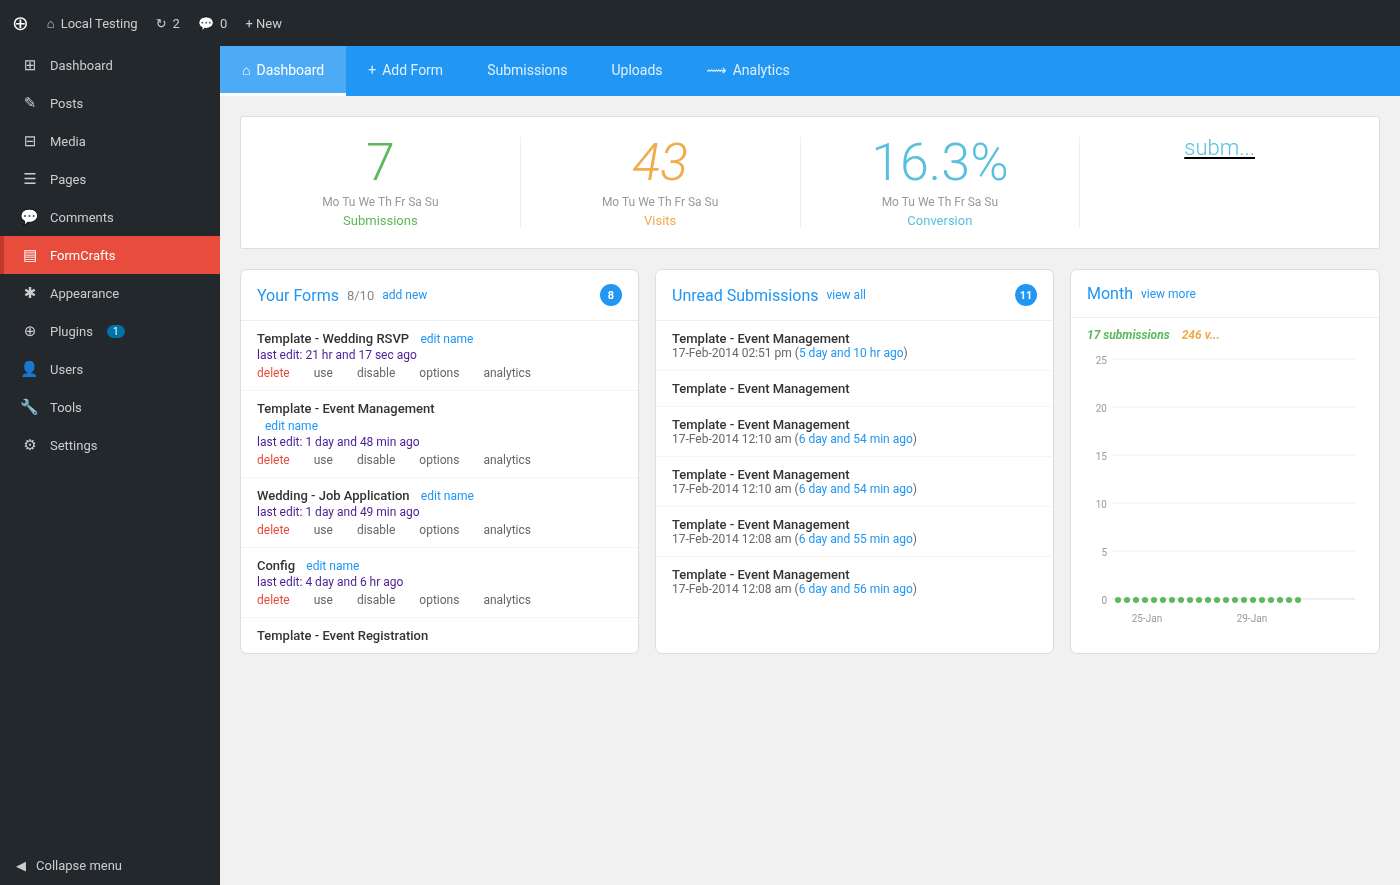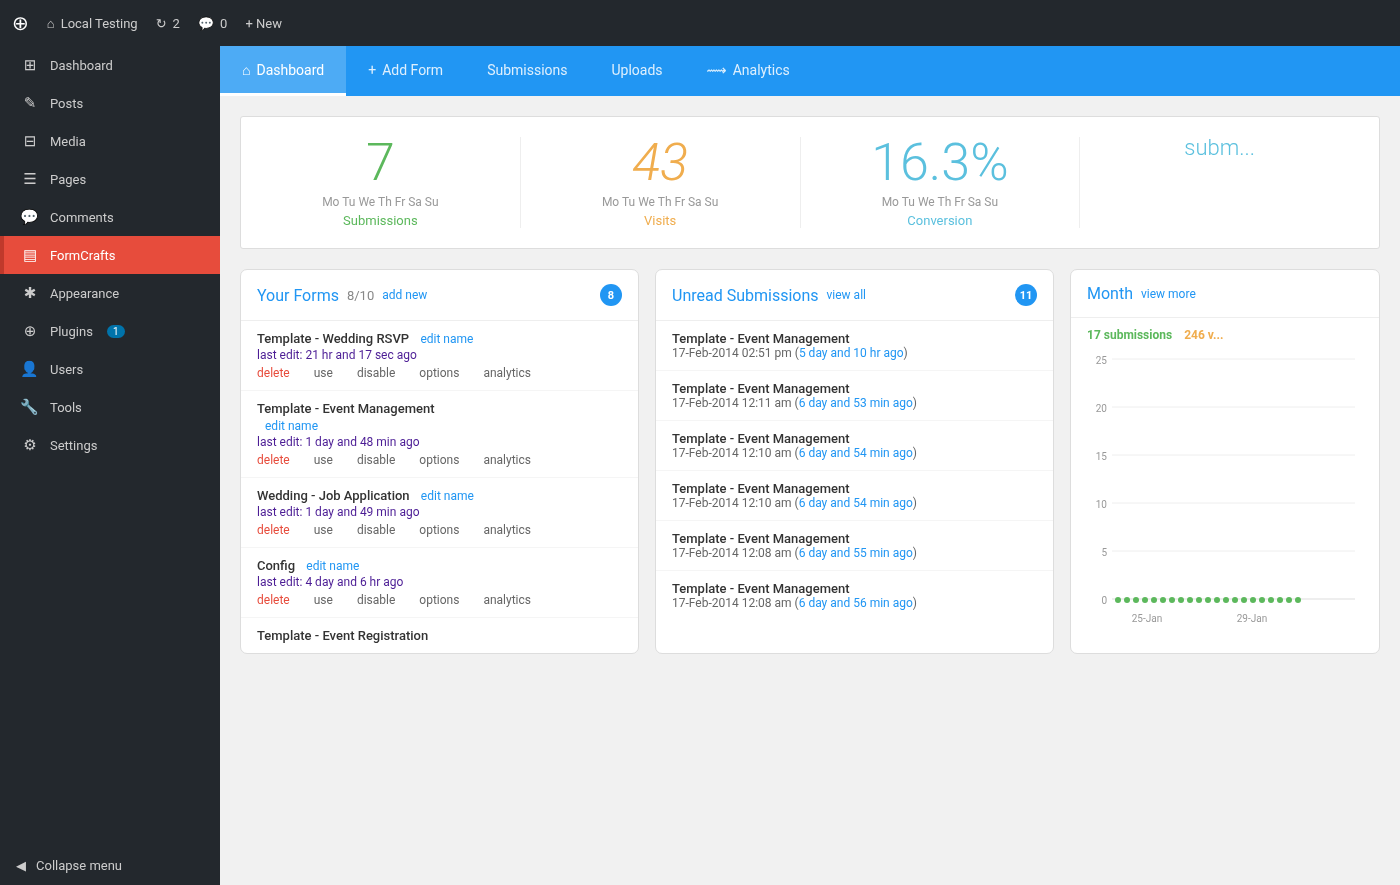--- a/index.html
+++ b/index.html
@@ -120,21 +120,21 @@
       padding: 20px;
       margin-bottom: 20px;
       gap: 20px;
     }
     .stat-item {
       flex: 1;
       text-align: center;
       border-right: 1px solid #eee;
       padding-right: 20px;
     }
-    .stat-item:last-child { border-right: none; }
+    .stat-item:last-child { border-right: none; text-decoration: underline; }
     .stat-number { font-size: 52px; font-weight: 300; line-height: 1; }
     .stat-number.green { color: #5cb85c; }
     .stat-number.orange { color: #f0ad4e; font-style: italic; }
     .stat-number.blue { color: #5bc0de; }
     .stat-days { color: #999; font-size: 12px; margin: 6px 0 4px; }
     .stat-label { font-size: 13px; }
     .stat-label.green { color: #5cb85c; }
     .stat-label.orange { color: #f0ad4e; }
     .stat-label.blue { color: #5bc0de; }
 
@@ -201,21 +201,21 @@
     }
     .submission-item:last-child { border-bottom: none; }
     .submission-form { font-size: 13px; color: #333; font-weight: 500; }
     .submission-time { font-size: 12px; color: #666; }
     .submission-time .ago { color: #2196F3; }
 
     
     .chart-card { min-width: 280px; max-width: 310px; }
     .chart-header { padding: 14px 16px; border-bottom: 1px solid #eee; display: flex; align-items: center; gap: 8px; }
     .chart-title { color: #2196F3; font-size: 16px; font-weight: 400; }
-    .chart-stats { display: flex; gap: 12px; padding: 10px 16px 4px; font-size: 12px; }
+    .chart-stats { display: flex; gap: 12px; padding: 10px 16px 4px; font-size: 12px; font-style: italic; }
     .chart-stat-green { color: #5cb85c; font-weight: bold; }
     .chart-stat-orange { color: #f0ad4e; font-weight: bold; }
 
     
     .chart-container { padding: 8px 16px 16px; }
 
     
     ::-webkit-scrollbar { width: 6px; }
     ::-webkit-scrollbar-track { background: #f1f1f1; }
     ::-webkit-scrollbar-thumb { background: #ccc; border-radius: 3px; }
@@ -434,23 +434,20 @@
 
             <div class="submission-item">
               <div class="submission-form">Template - Event Management</div>
               <div class="submission-time">
                 17-Feb-2014 02:51 pm (<span class="ago">5 day and 10 hr ago</span>)
               </div>
             </div>
 
             <div class="submission-item">
               <div class="submission-form">Template - Event Management</div>
-              <div class="submission-time">
-                17-Feb-2014 12:11 am (<span class="ago">6 day and 53 min ago</span>)
-              </div>
             </div>
 
             <div class="submission-item">
               <div class="submission-form">Template - Event Management</div>
               <div class="submission-time">
                 17-Feb-2014 12:10 am (<span class="ago">6 day and 54 min ago</span>)
               </div>
             </div>
 
             <div class="submission-item">

